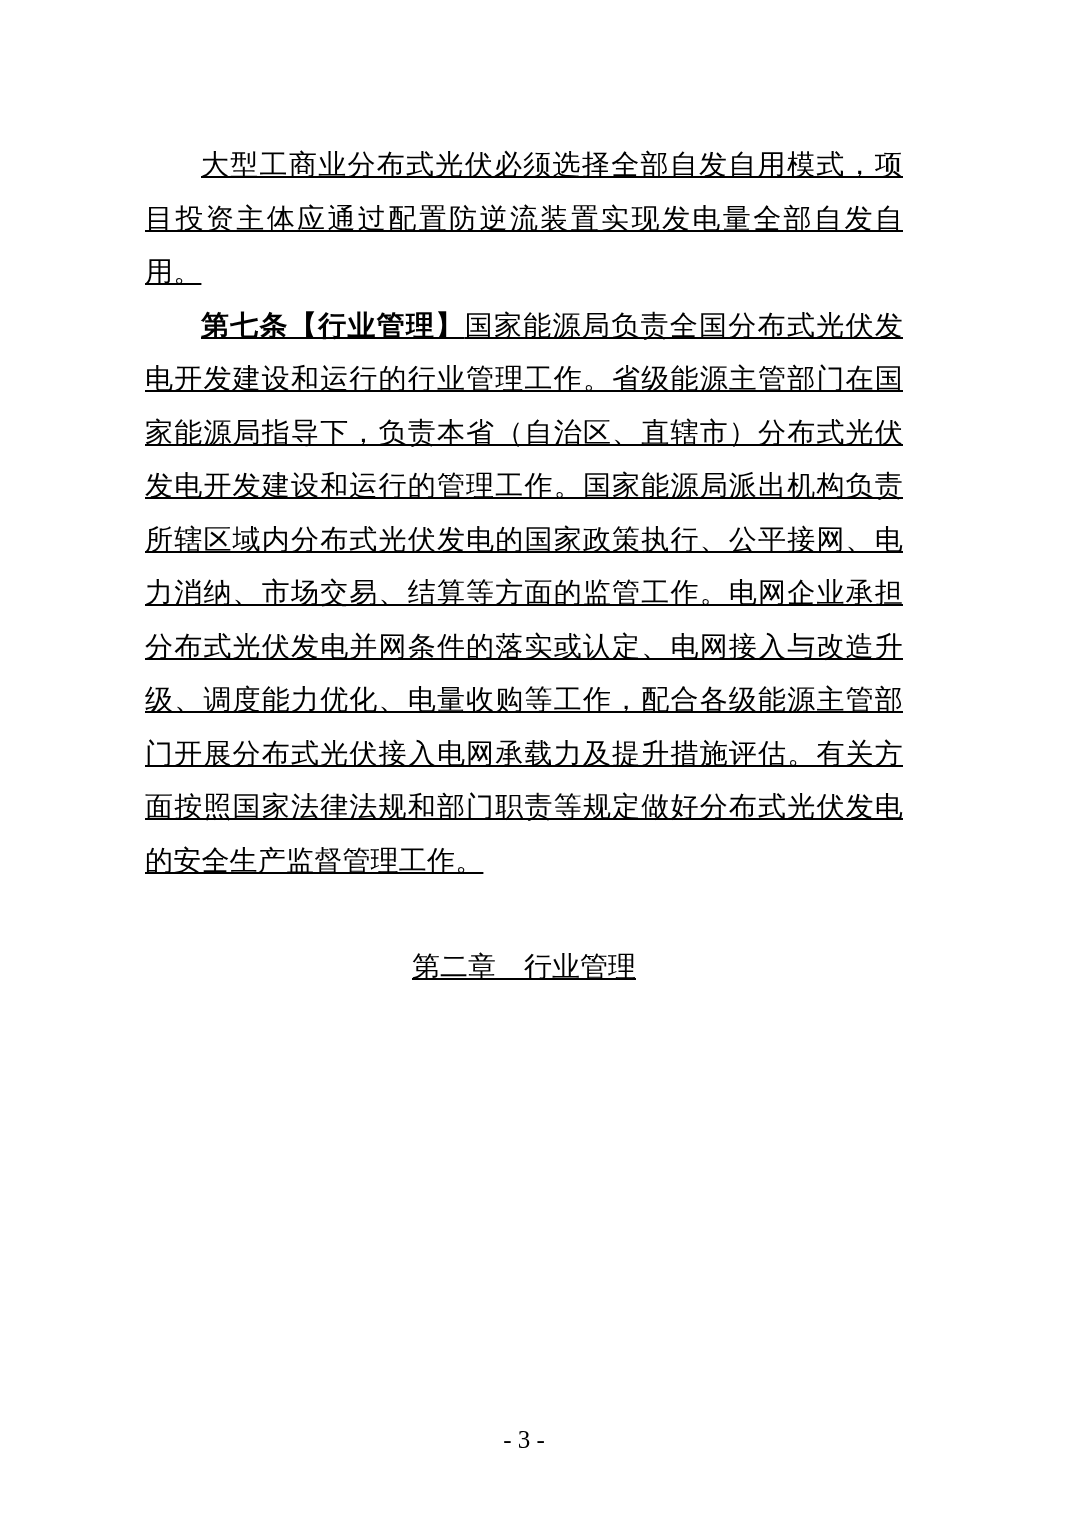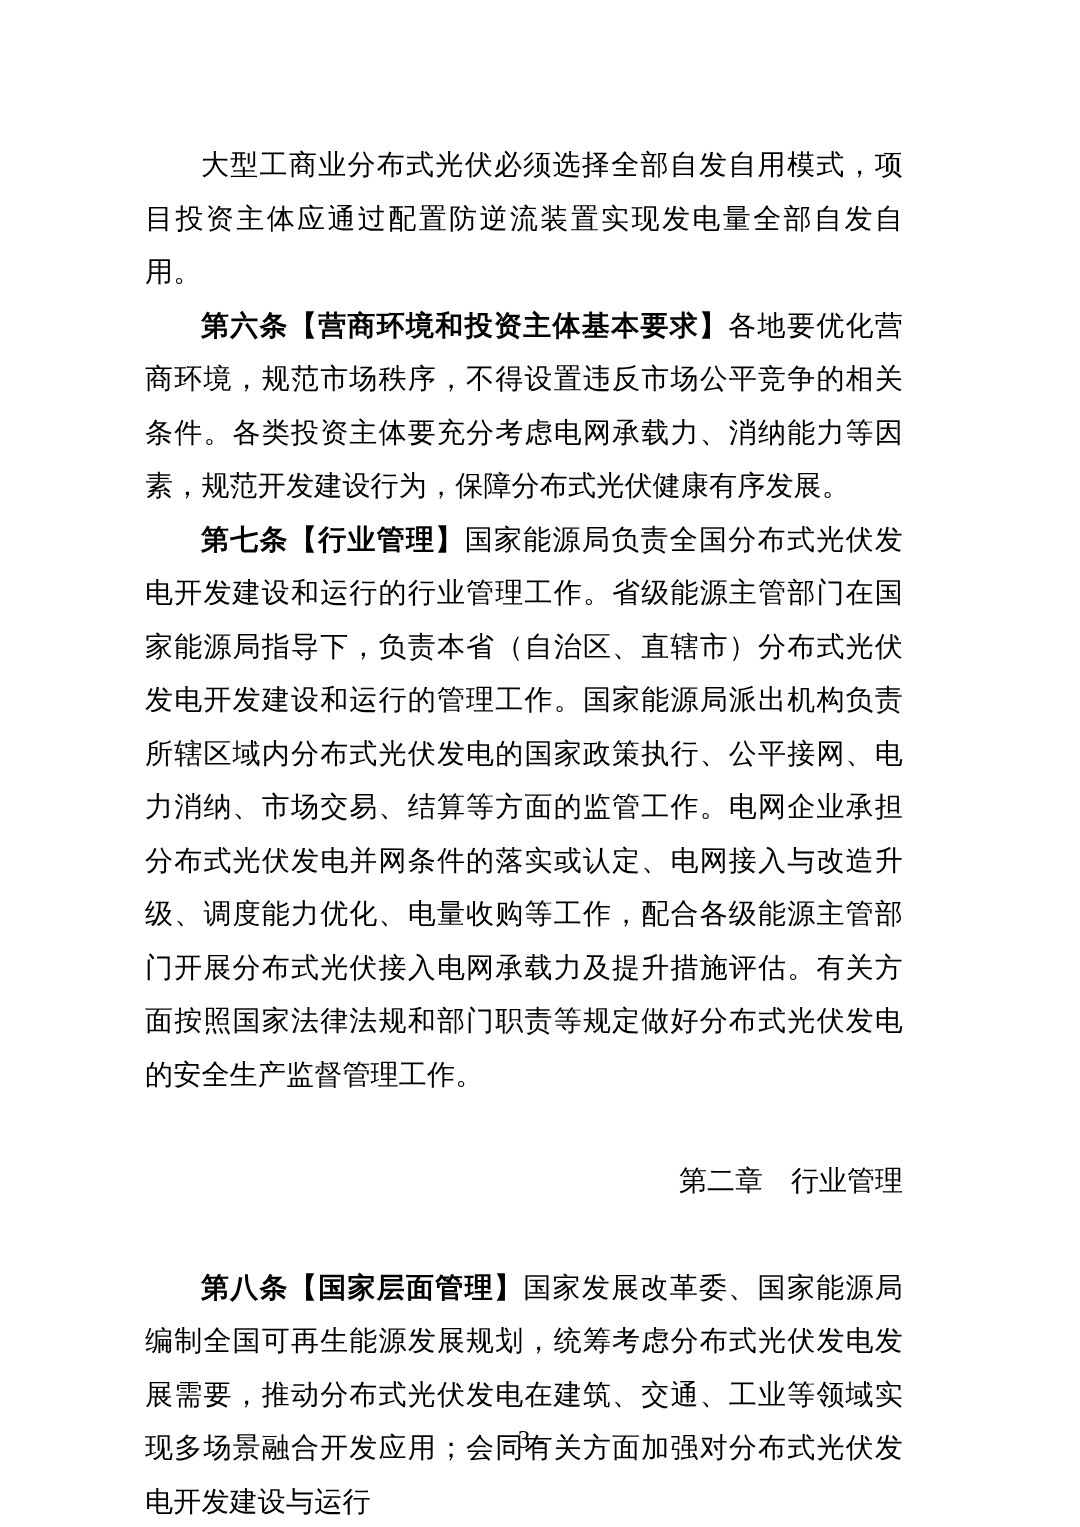--- a/index.html
+++ b/index.html
@@ -14,63 +14,62 @@
     color: #000000;
     overflow: hidden;
   }
   .page {
     position: relative;
     width: 1048px;
     height: 1527px;
     box-sizing: border-box;
     padding: 138px 145px 0 145px;
     background: #ffffff;
+    text-decoration: underline;
   }
   .doc-body p.para {
     margin: 0;
     font-size: 28px;
     line-height: 53.5px;
     text-align: justify;
     text-indent: 2em;
     letter-spacing: 0.2px;
     word-break: break-all;
   }
   .lead {
     font-weight: bold;
   }
   .chapter {
     margin: 53px 0;
     font-size: 28px;
     font-weight: 400;
     line-height: 53.5px;
-    text-align: right;
+    text-align: center;
   }
   .pagenum {
     position: absolute;
     bottom: 72px;
     left: 0;
     width: 100%;
     text-align: center;
     font-size: 25px;
     line-height: 30px;
     color: #000000;
   }
 </style>
 </head>
 <body>
 
 <div class="page">
   <div class="doc-body">
 
     <p class="para"><span class="lead"></span><span>大型工商业分布式光伏必须选择全部自发自用模式，项目投资主体应通过配置防逆流装置实现发电量全部自发自用。</span></p>
 
-    <p class="para"><span class="lead">第六条【营商环境和投资主体基本要求】</span><span>各地要优化营商环境，规范市场秩序，不得设置违反市场公平竞争的相关条件。各类投资主体要充分考虑电网承载力、消纳能力等因素，规范开发建设行为，保障分布式光伏健康有序发展。</span></p>
 
     <p class="para"><span class="lead">第七条【行业管理】</span><span>国家能源局负责全国分布式光伏发电开发建设和运行的行业管理工作。省级能源主管部门在国家能源局指导下，负责本省（自治区、直辖市）分布式光伏发电开发建设和运行的管理工作。国家能源局派出机构负责所辖区域内分布式光伏发电的国家政策执行、公平接网、电力消纳、市场交易、结算等方面的监管工作。电网企业承担分布式光伏发电并网条件的落实或认定、电网接入与改造升级、调度能力优化、电量收购等工作，配合各级能源主管部门开展分布式光伏接入电网承载力及提升措施评估。有关方面按照国家法律法规和部门职责等规定做好分布式光伏发电的安全生产监督管理工作。</span></p>
 
     <h2 class="chapter">第二章　行业管理</h2>
 
-    <p class="para"><span class="lead">第八条【国家层面管理】</span><span>国家发展改革委、国家能源局编制全国可再生能源发展规划，统筹考虑分布式光伏发电发展需要，推动分布式光伏发电在建筑、交通、工业等领域实现多场景融合开发应用；会同有关方面加强对分布式光伏发电开发建设与运行</span></p>
 
   </div>
 
   <div class="pagenum">- 3 -</div>
 </div>
 
 </body></html>

